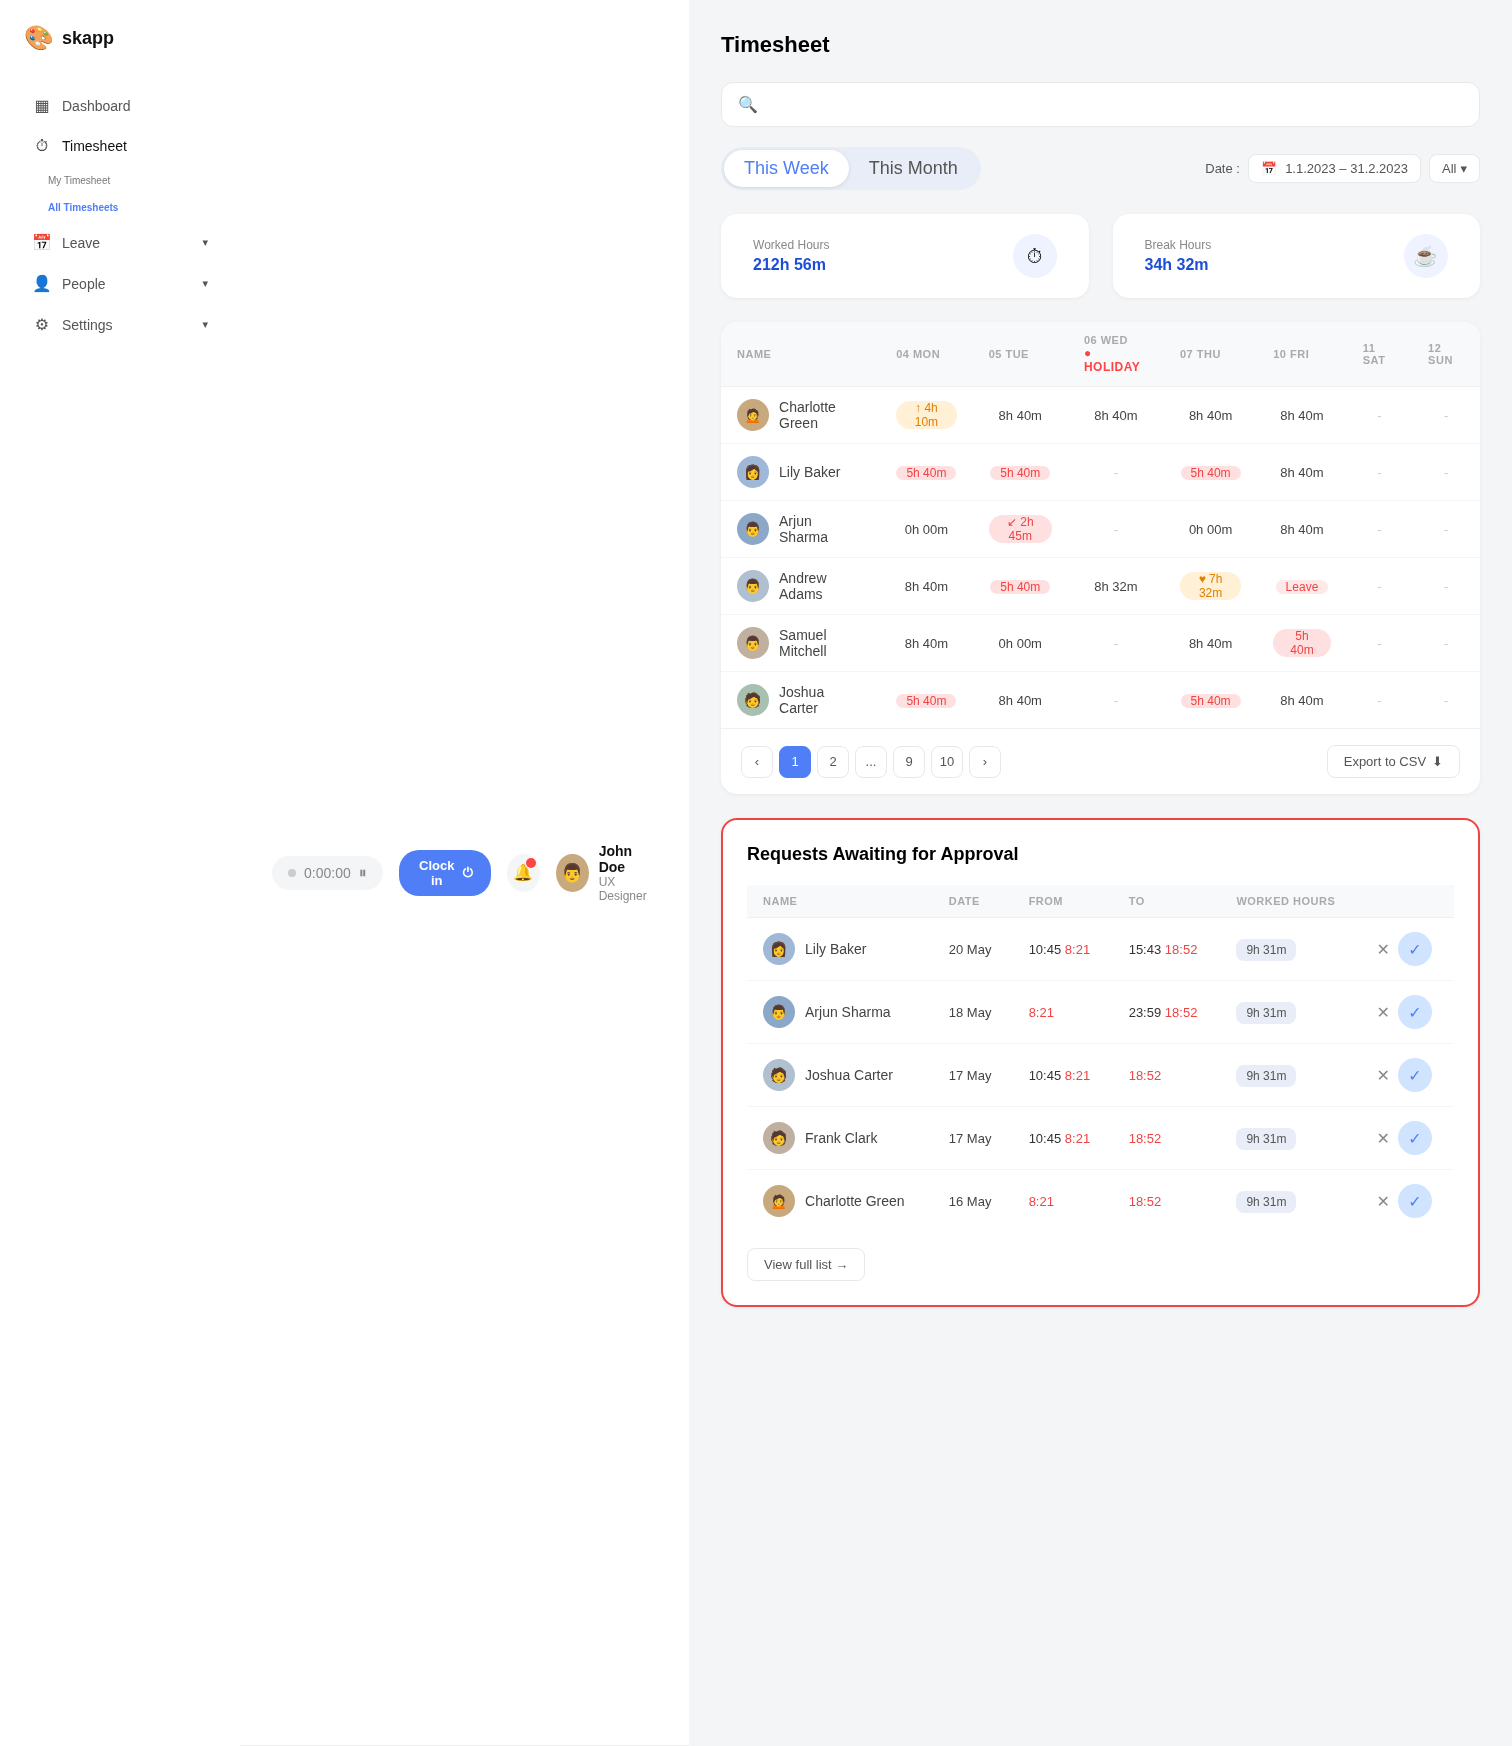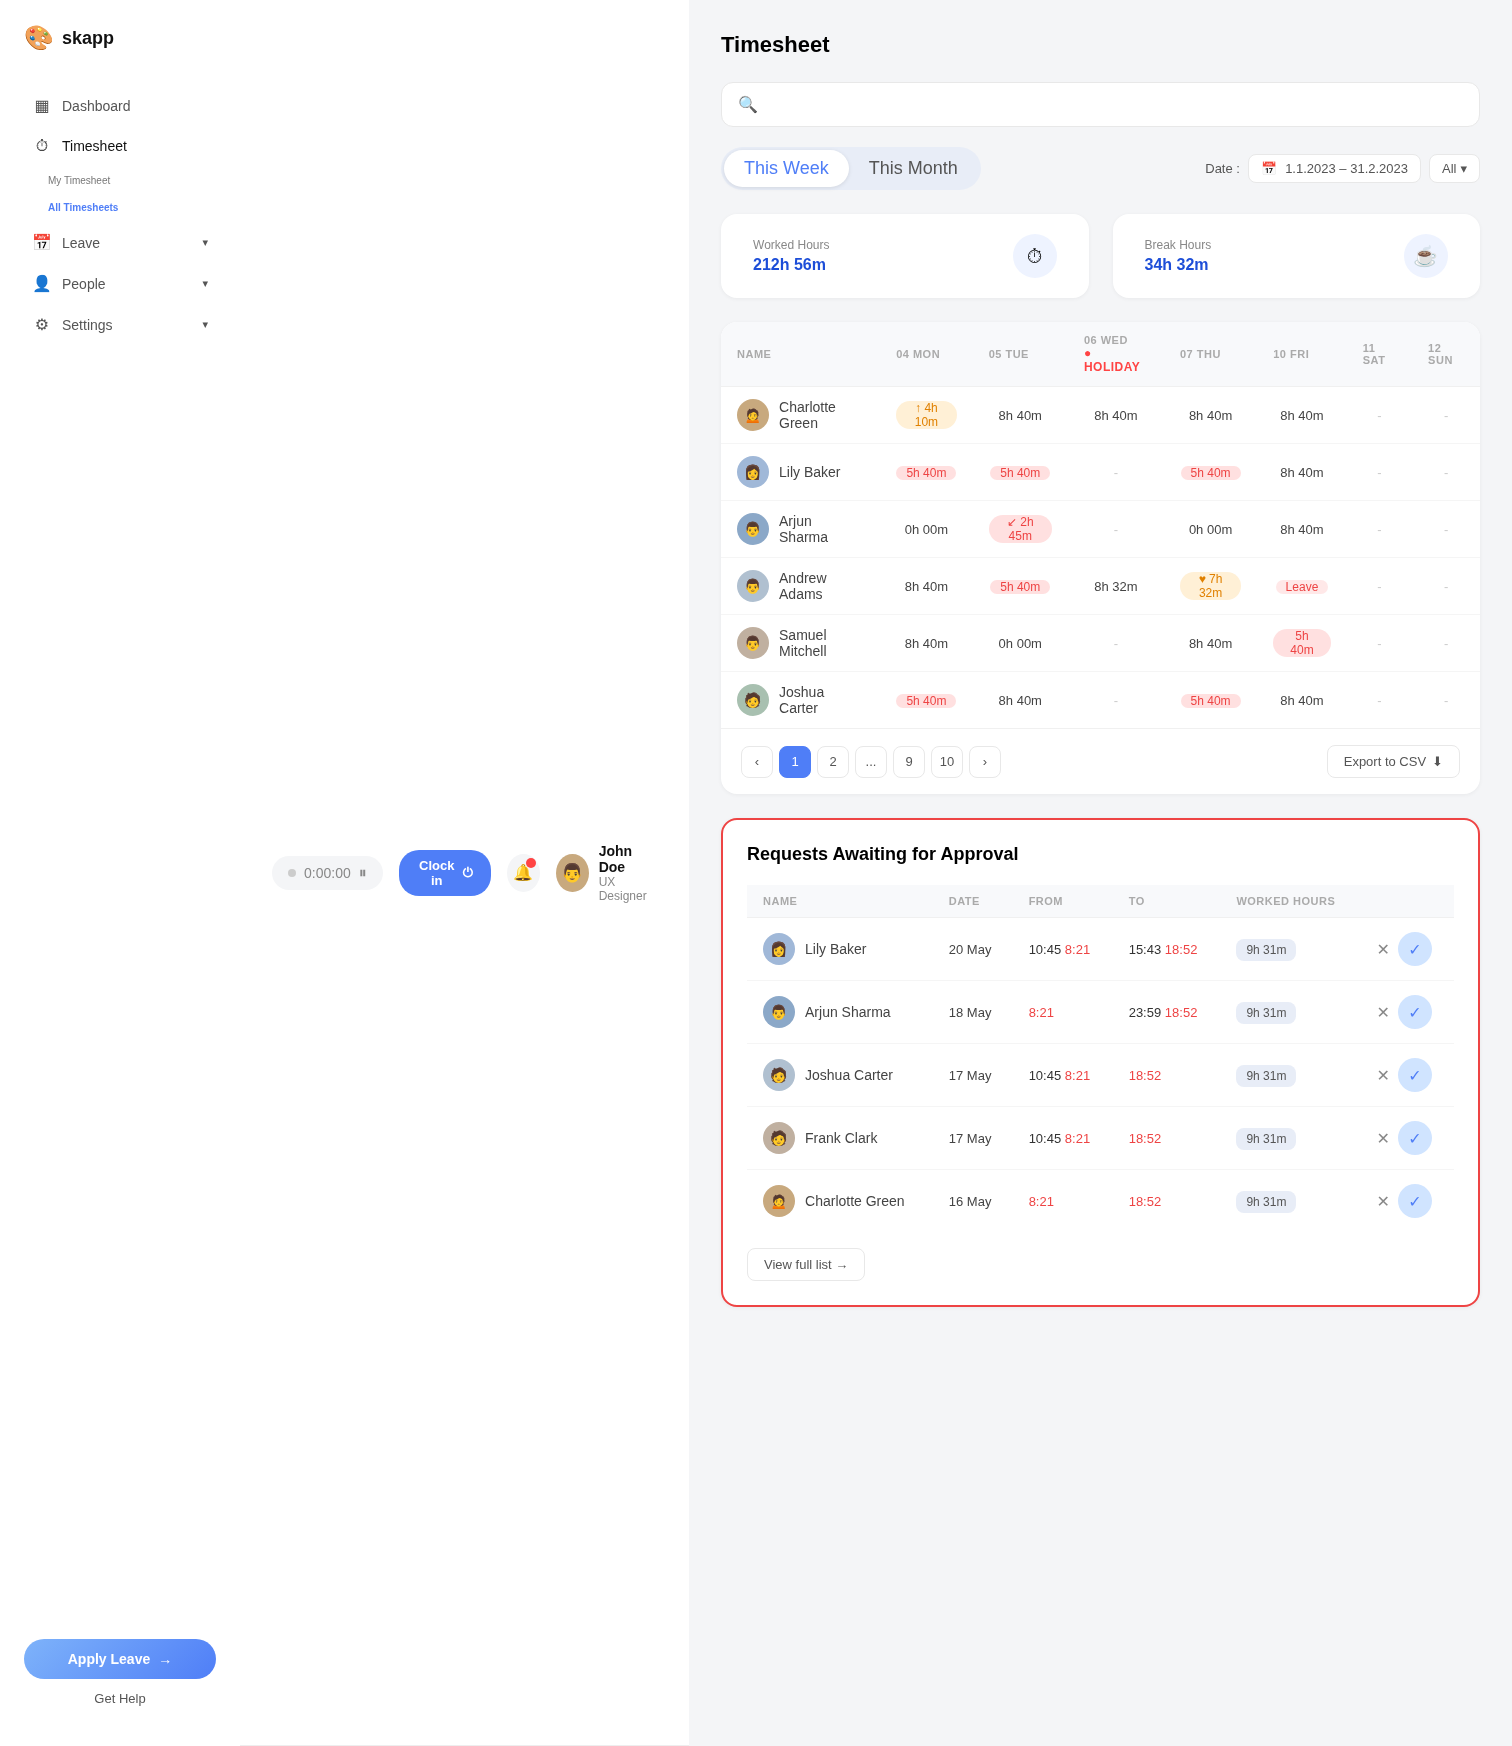--- a/index.html
+++ b/index.html
@@ -284,29 +284,20 @@
       <span>People</span>
       <span class="nav-chevron">▾</span>
     </div>
     <div class="nav-item">
       <span class="nav-icon">⚙</span>
       <span>Settings</span>
       <span class="nav-chevron">▾</span>
     </div>
   </nav>
 
-  <div class="sidebar-bottom">
-    <button class="apply-leave-btn">
-      <span>Apply Leave</span>
-      <span>→</span>
-    </button>
-    <div class="get-help">
-      <span>Get Help</span>
-    </div>
-  </div>
 </aside>
 
 <main class="main">
 
   <div class="topbar">
     <div class="timer-section">
       <span class="timer-dot"></span>
       <span class="timer-text">0:00:00</span>
       <button class="pause-btn">⏸</button>
     </div>

